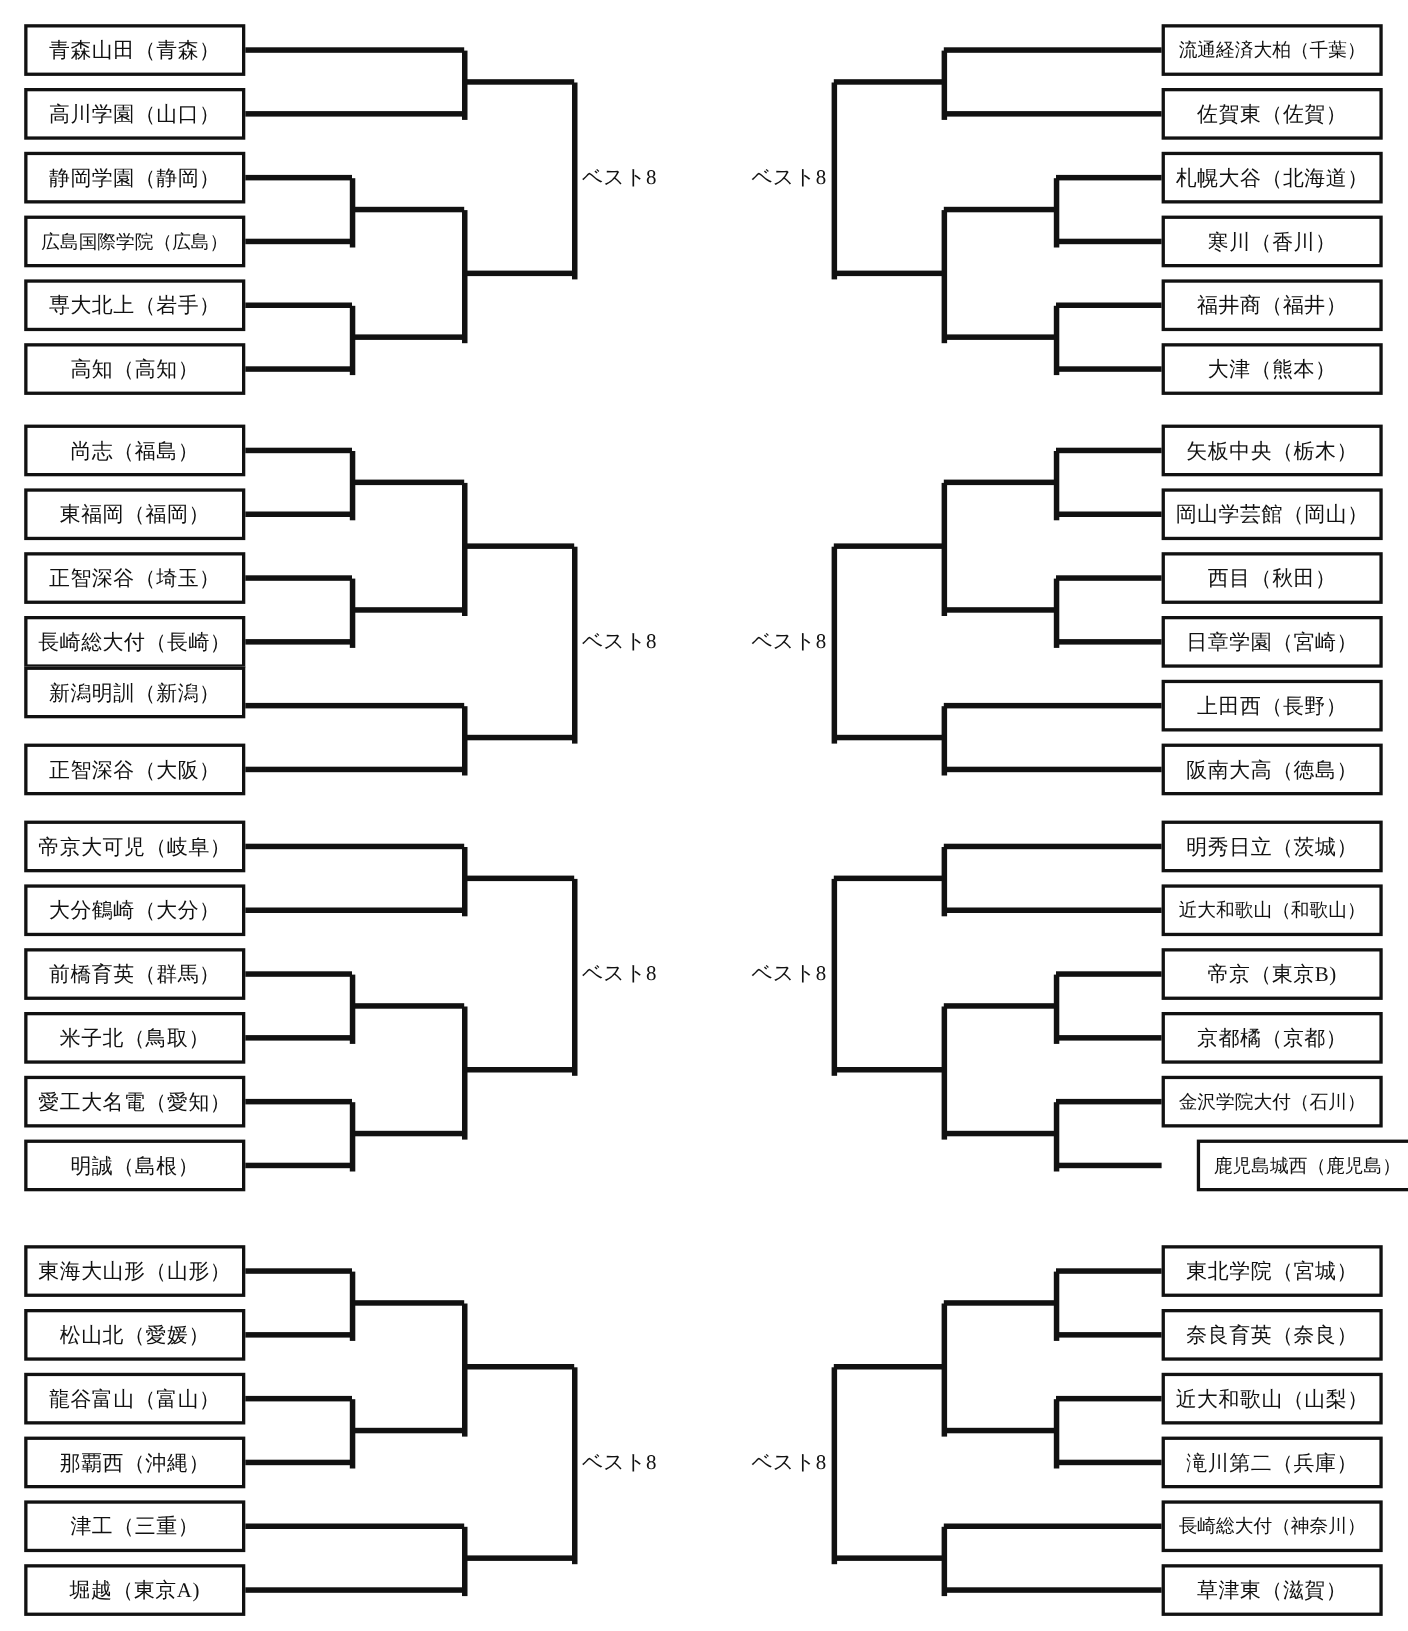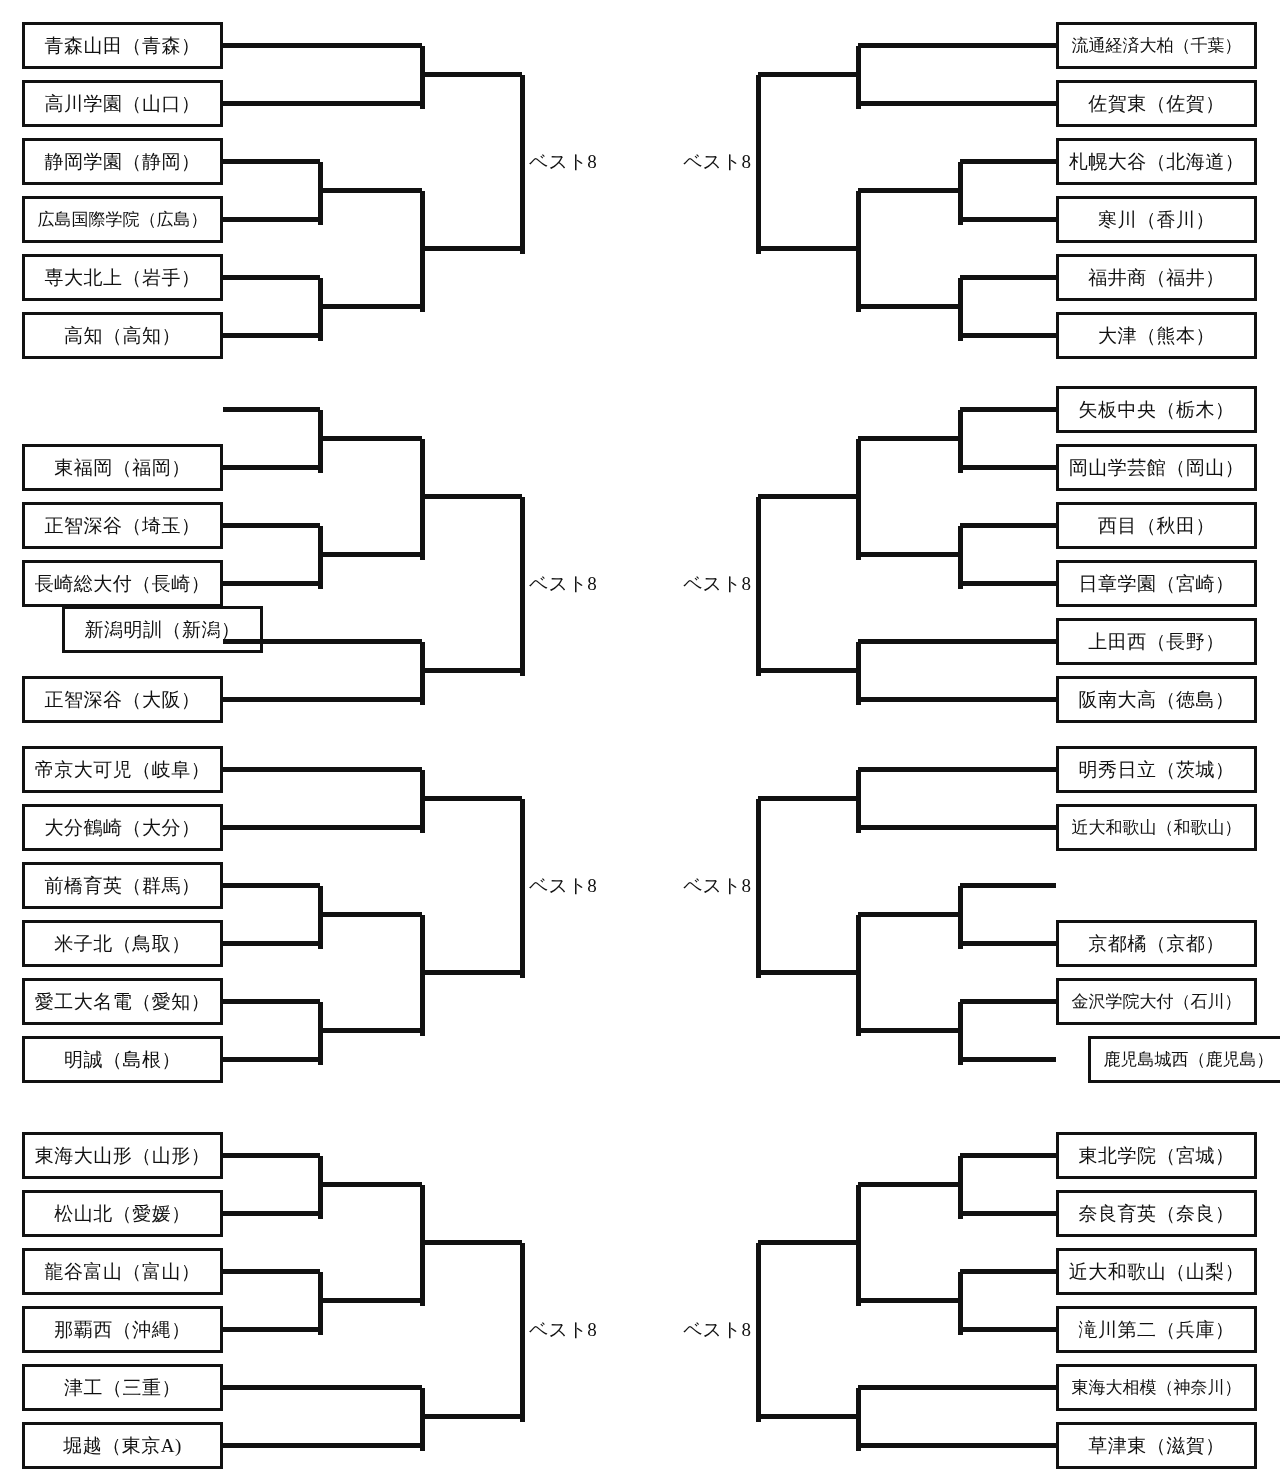--- a/index.html
+++ b/index.html
@@ -114,30 +114,33 @@
       <div class="ln v" style="left:957.5px;top:255.5px;height:63px;"></div>
       <div class="ln h" style="left:858px;top:166px;width:102px;"></div>
       <div class="ln h" style="left:858px;top:282px;width:102px;"></div>
       <div class="ln v" style="left:855.5px;top:168.5px;height:121px;"></div>
       <div class="ln h" style="left:758px;top:50px;width:100px;"></div>
       <div class="ln h" style="left:758px;top:224px;width:100px;"></div>
       <div class="ln v" style="left:755.5px;top:52.5px;height:179px;"></div>
       <div class="best8 r" style="top:129.5px;">ベスト8</div>
     </div>
     <div class="blockgrp" style="top: 386px; height: 337px; position: absolute; left: 0px;">
+      <div class="tbox left" style="top:0px;">
+        <span>尚志（福島）</span>
+      </div>
       <div class="tbox left" style="top:58px;">
         <span>東福岡（福岡）</span>
       </div>
       <div class="tbox left" style="top:116px;">
         <span>正智深谷（埼玉）</span>
       </div>
       <div class="tbox left" style="top:174px;">
         <span>長崎総大付（長崎）</span>
       </div>
-      <div class="tbox left" style="top:220px;margin-left:40px;">
+      <div class="tbox left" style="top:220px;">
         <span>新潟明訓（新潟）</span>
       </div>
       <div class="tbox left" style="top:290px;">
         <span>正智深谷（大阪）</span>
       </div>
       <div class="ln h" style="left:223px;top:21px;width:97px;"></div>
       <div class="ln h" style="left:223px;top:79px;width:97px;"></div>
       <div class="ln v" style="left:317.5px;top:23.5px;height:63px;"></div>
       <div class="ln h" style="left:223px;top:137px;width:97px;"></div>
       <div class="ln h" style="left:223px;top:195px;width:97px;"></div>
@@ -221,20 +224,23 @@
       <div class="ln h" style="left:422px;top:50px;width:100px;"></div>
       <div class="ln h" style="left:422px;top:224px;width:100px;"></div>
       <div class="ln v" style="left:519.5px;top:52.5px;height:179px;"></div>
       <div class="best8 l" style="top:129.5px;">ベスト8</div>
       <div class="tbox right" style="top:0px;">
         <span>明秀日立（茨城）</span>
       </div>
       <div class="tbox right tight" style="top:58px;">
         <span>近大和歌山（和歌山）</span>
       </div>
+      <div class="tbox right" style="top:116px;">
+        <span>帝京（東京B)</span>
+      </div>
       <div class="tbox right" style="top:174px;">
         <span>京都橘（京都）</span>
       </div>
       <div class="tbox right tight" style="top:232px;">
         <span>金沢学院大付（石川）</span>
       </div>
       <div class="tbox right tight" style="top:290px;margin-left:32px;">
         <span>鹿児島城西（鹿児島）</span>
       </div>
       <div class="ln h" style="left:858px;top:21px;width:198px;"></div>
@@ -295,21 +301,21 @@
       <div class="tbox right" style="top:58px;">
         <span>奈良育英（奈良）</span>
       </div>
       <div class="tbox right" style="top:116px;">
         <span>近大和歌山（山梨）</span>
       </div>
       <div class="tbox right" style="top:174px;">
         <span>滝川第二（兵庫）</span>
       </div>
       <div class="tbox right tight" style="top:232px;">
-        <span>東海大相模（神奈川）</span>
+        <span>長崎総大付（神奈川）</span>
       </div>
       <div class="tbox right" style="top:290px;">
         <span>草津東（滋賀）</span>
       </div>
       <div class="ln h" style="left:960px;top:21px;width:96px;"></div>
       <div class="ln h" style="left:960px;top:79px;width:96px;"></div>
       <div class="ln v" style="left:957.5px;top:23.5px;height:63px;"></div>
       <div class="ln h" style="left:960px;top:137px;width:96px;"></div>
       <div class="ln h" style="left:960px;top:195px;width:96px;"></div>
       <div class="ln v" style="left:957.5px;top:139.5px;height:63px;"></div>

